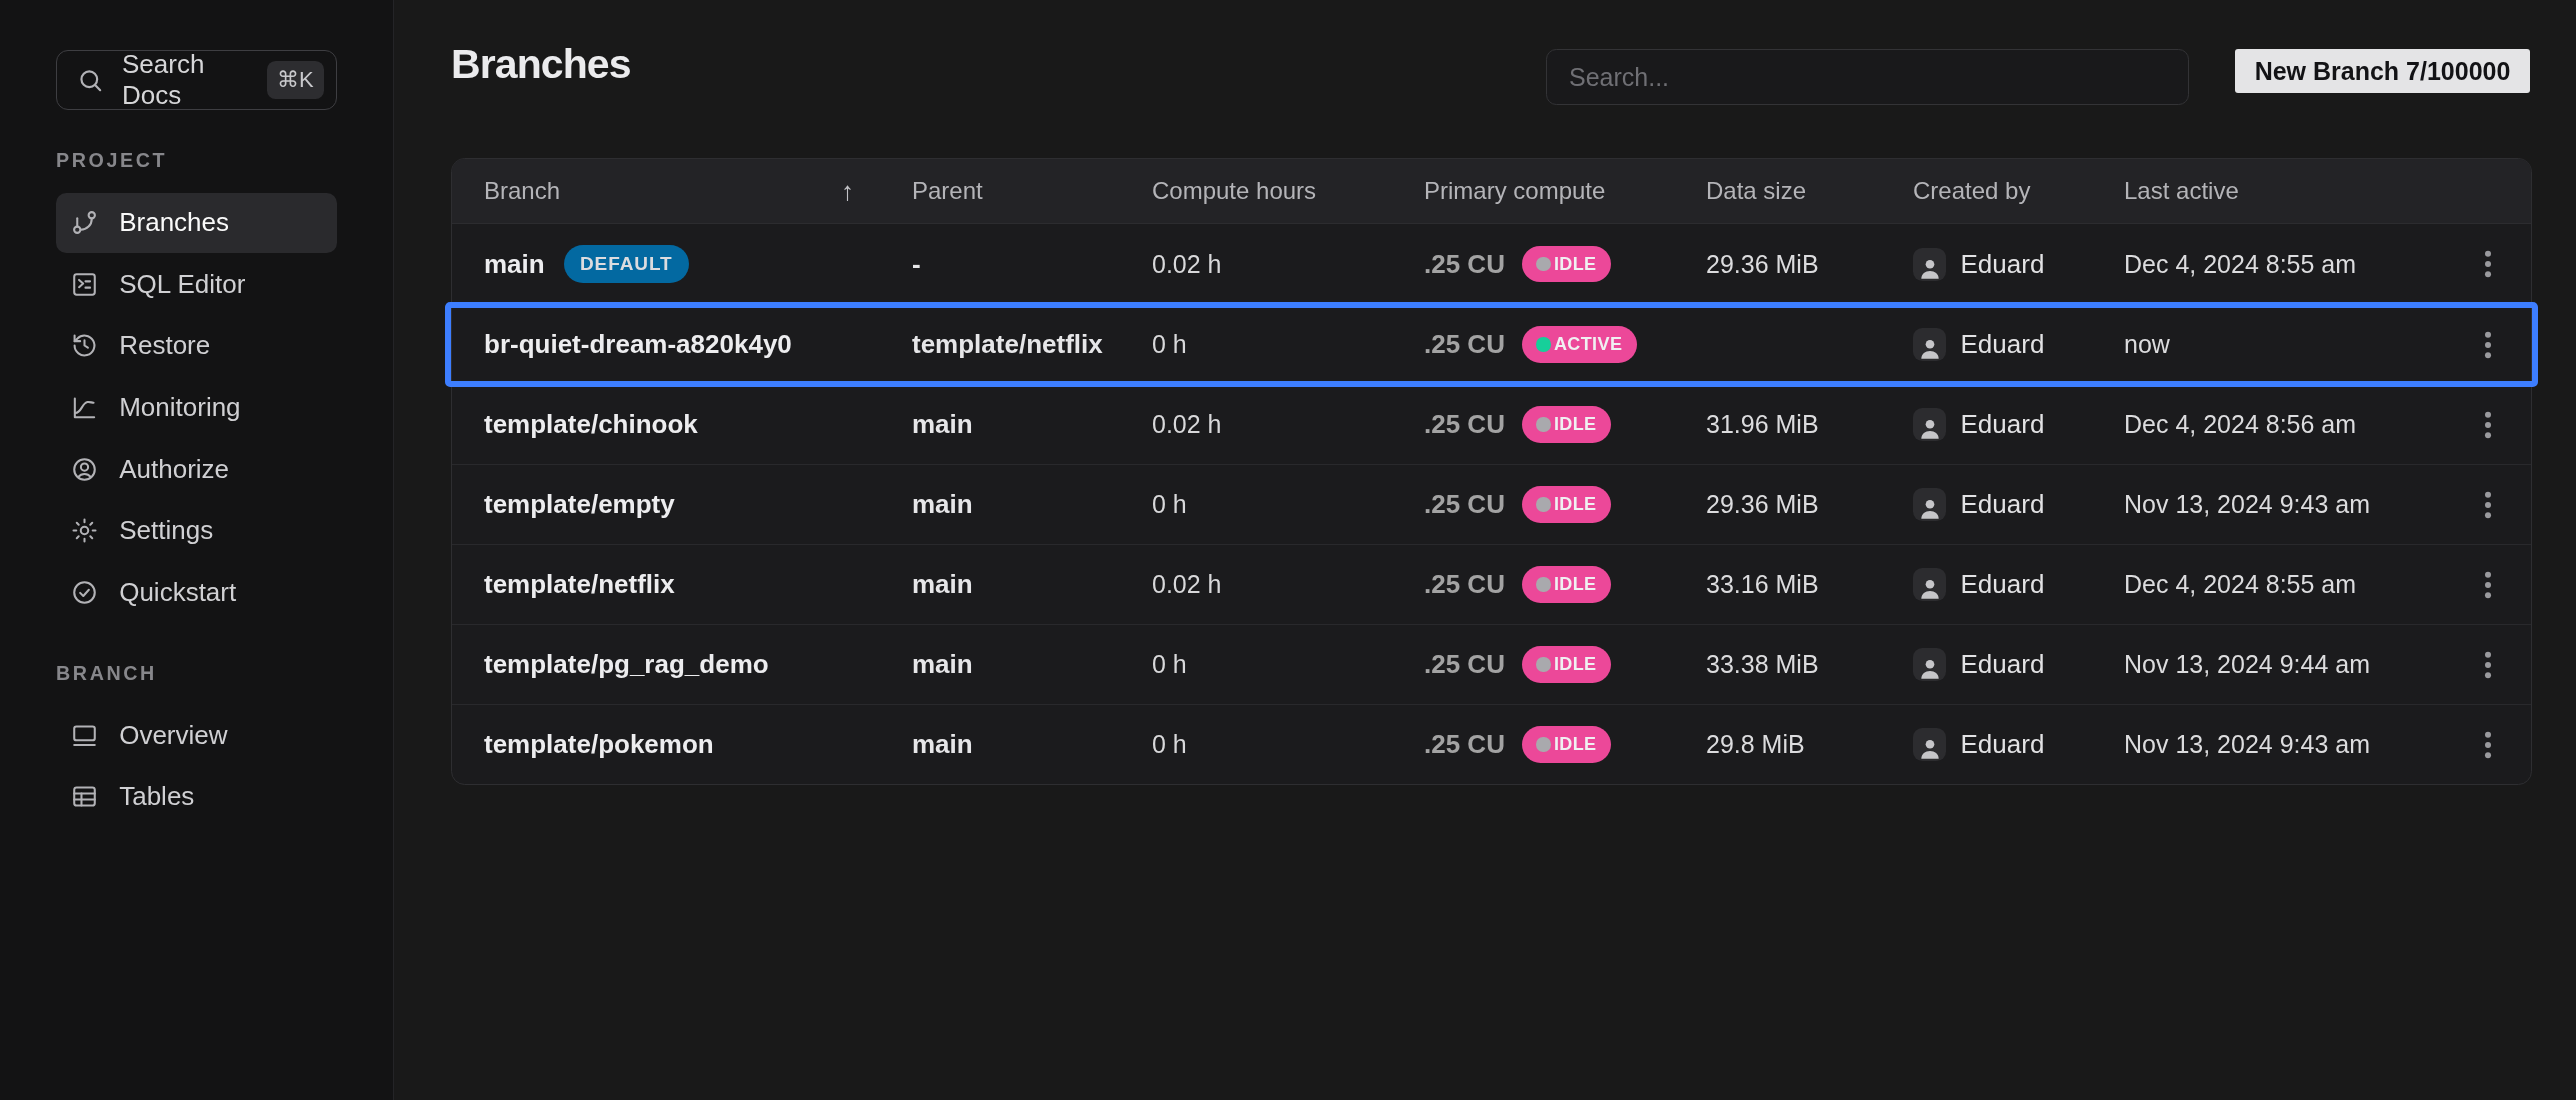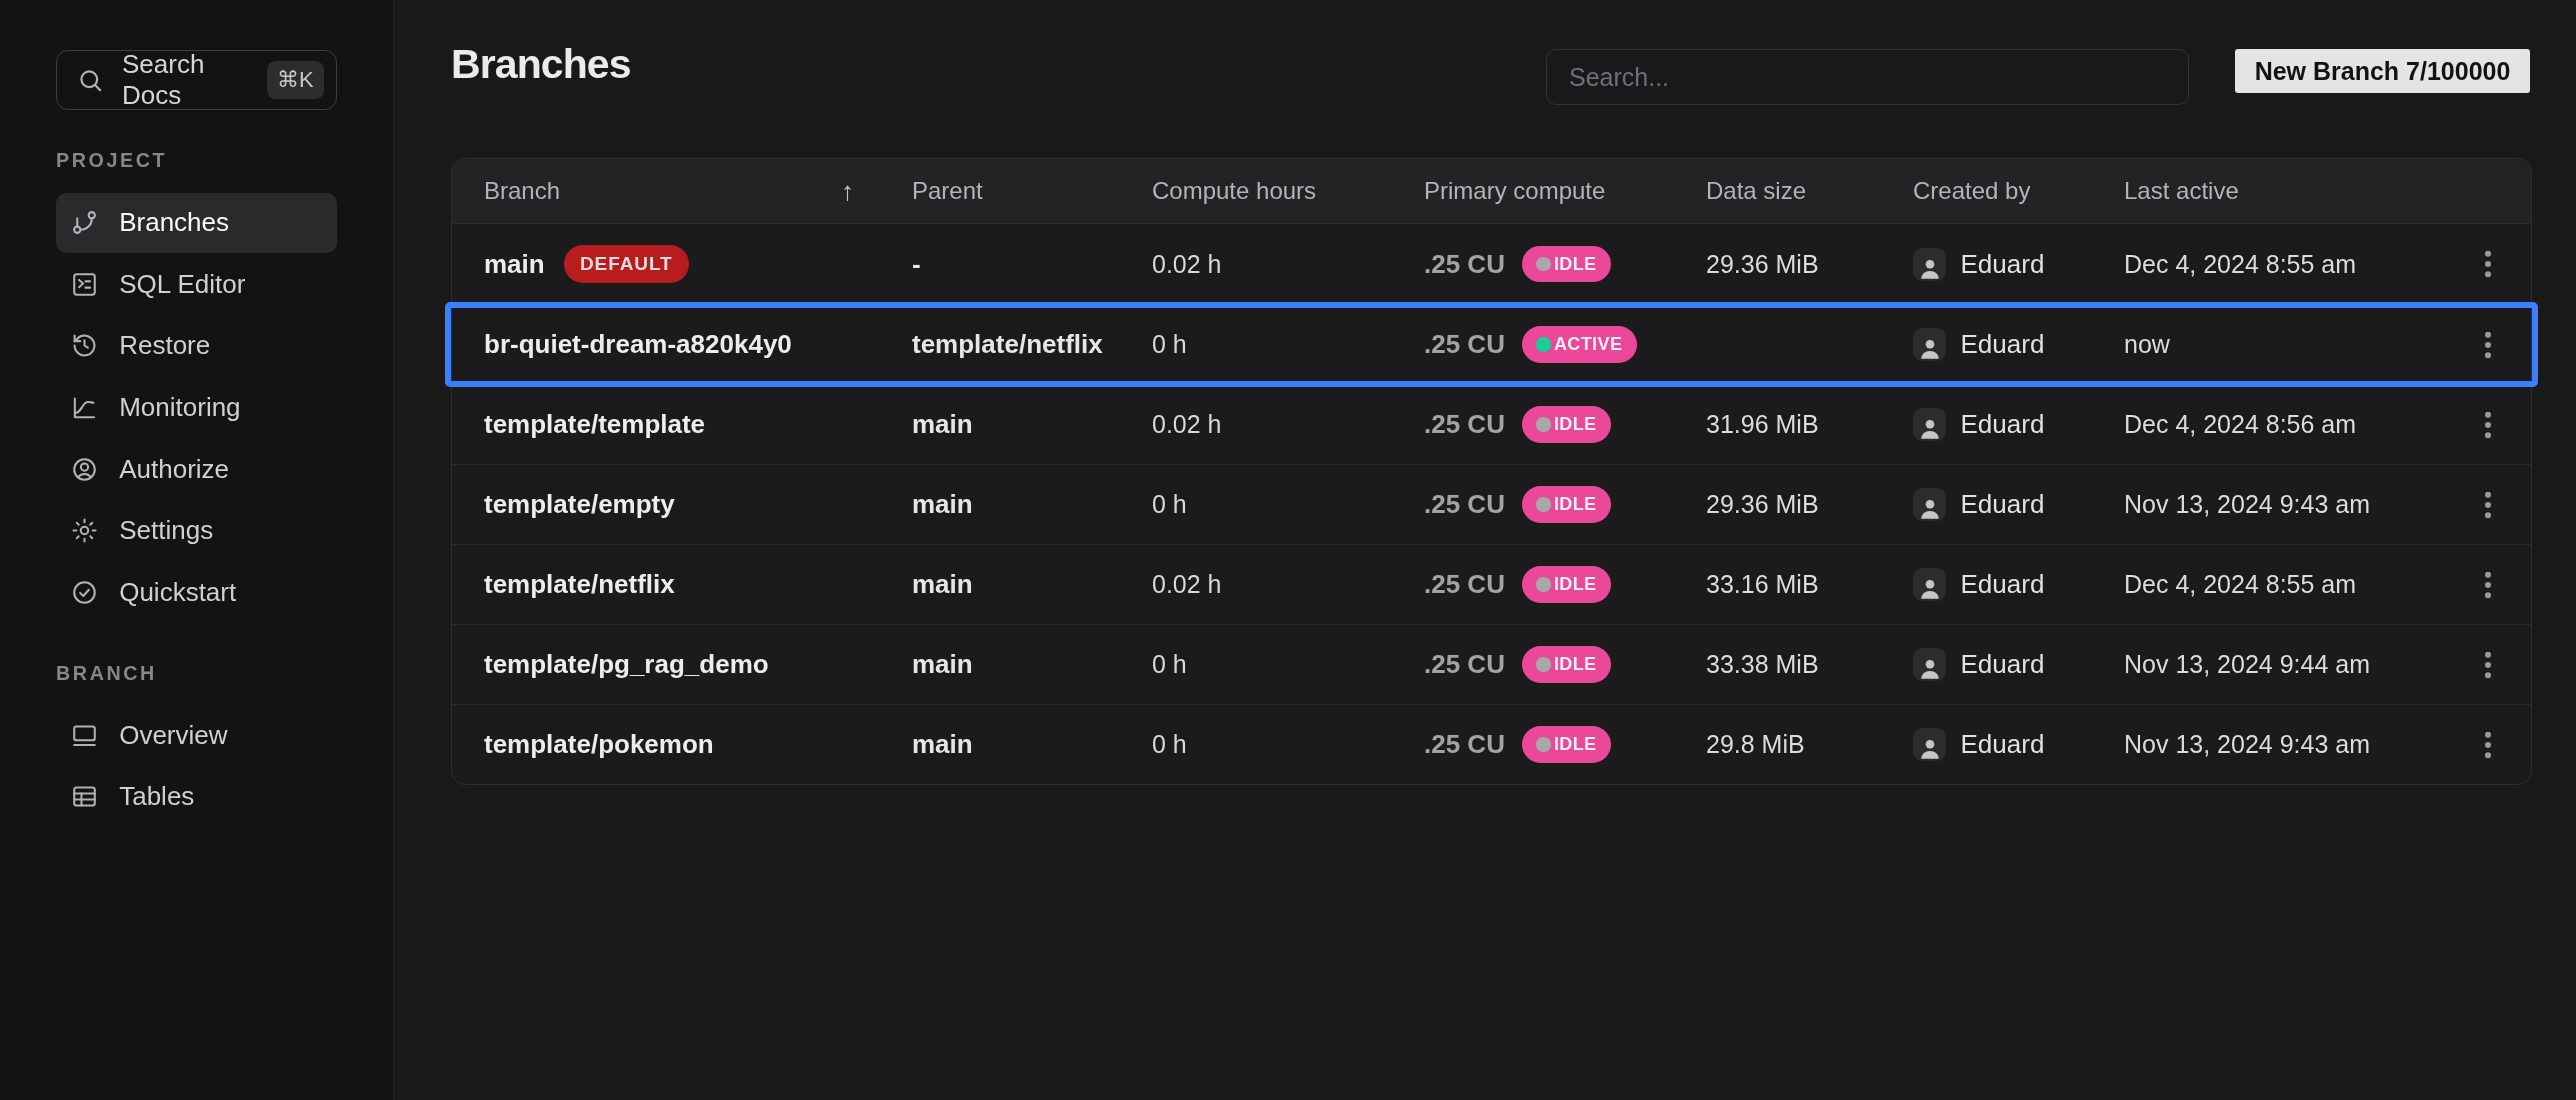--- a/index.html
+++ b/index.html
@@ -85,21 +85,21 @@
   }
   .trow { height:80px; position:relative; font-size:25px; cursor:pointer; }
   .trow + .trow { border-top:1.7px solid #29292c; }
   .trow.highlighted::after {
     content:""; position:absolute; left:-6.8px; right:-6.8px; top:-3.4px; bottom:-3.4px;
     border:6px solid #3d7eff; border-radius:5.1px; pointer-events:none; z-index:5;
   }
   .cell-branch { padding-left:32px; display:flex; align-items:center; gap:19px; }
   .branch-name { font-weight:700; font-size:26px; color:#ededef; }
   .badge-default {
-    background:#b91c1c; color:#dcdcdf; border-radius:855px;
+    background:#0369a1; color:#dcdcdf; border-radius:855px;
     font-size:19px; font-weight:700; letter-spacing:0.9px; padding:7.7px 16.3px;
   }
   .cell-parent { font-weight:700; font-size:26px; color:#e6e6e8; }
   .cell-hours { color:#d8d8da; }
   .cell-compute { display:flex; align-items:center; gap:17px; }
   .cu { color:#a3a3a3; font-weight:700; font-size:26px; }
   .status-pill {
     display:inline-flex; align-items:center; gap:3px;
     background:#ec4899; border-radius:855px; padding:7.7px 14.5px;
   }
@@ -324,21 +324,21 @@
     <div class="cell cell-menu">
       <svg viewBox="0 0 24 24" fill="#9a9a9e">
               <circle cx="12" cy="5.5" r="1.9"></circle>
               <circle cx="12" cy="12" r="1.9"></circle>
               <circle cx="12" cy="18.5" r="1.9"></circle>
             </svg>
     </div>
   </div>
         <div class="trow">
     <div class="cell cell-branch">
-      <span class="branch-name">template/template</span>
+      <span class="branch-name">template/chinook</span>
 
     </div>
     <div class="cell cell-parent">main</div>
     <div class="cell cell-hours">0.02 h</div>
     <div class="cell cell-compute">
       <span class="cu">.25 CU</span>
       <span class="status-pill">
         <span class="status-dot"></span>
         <span class="status-text">IDLE</span>
       </span>

